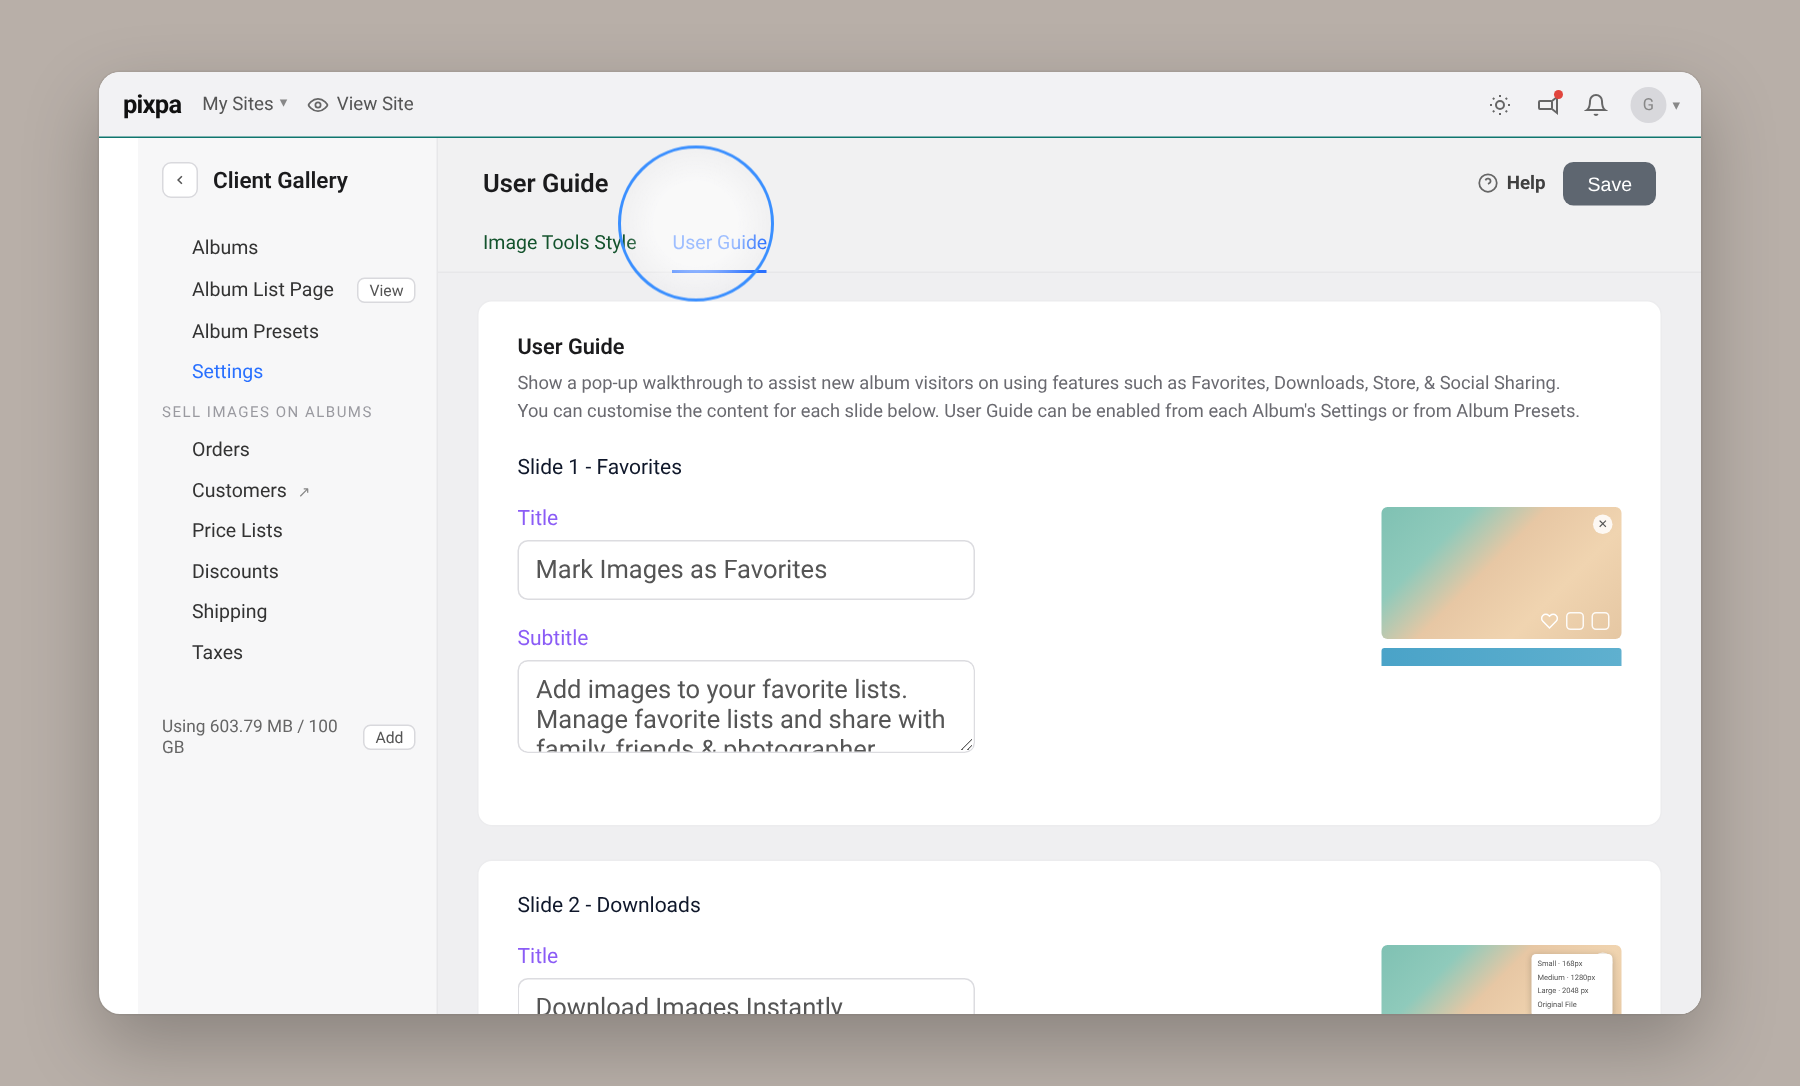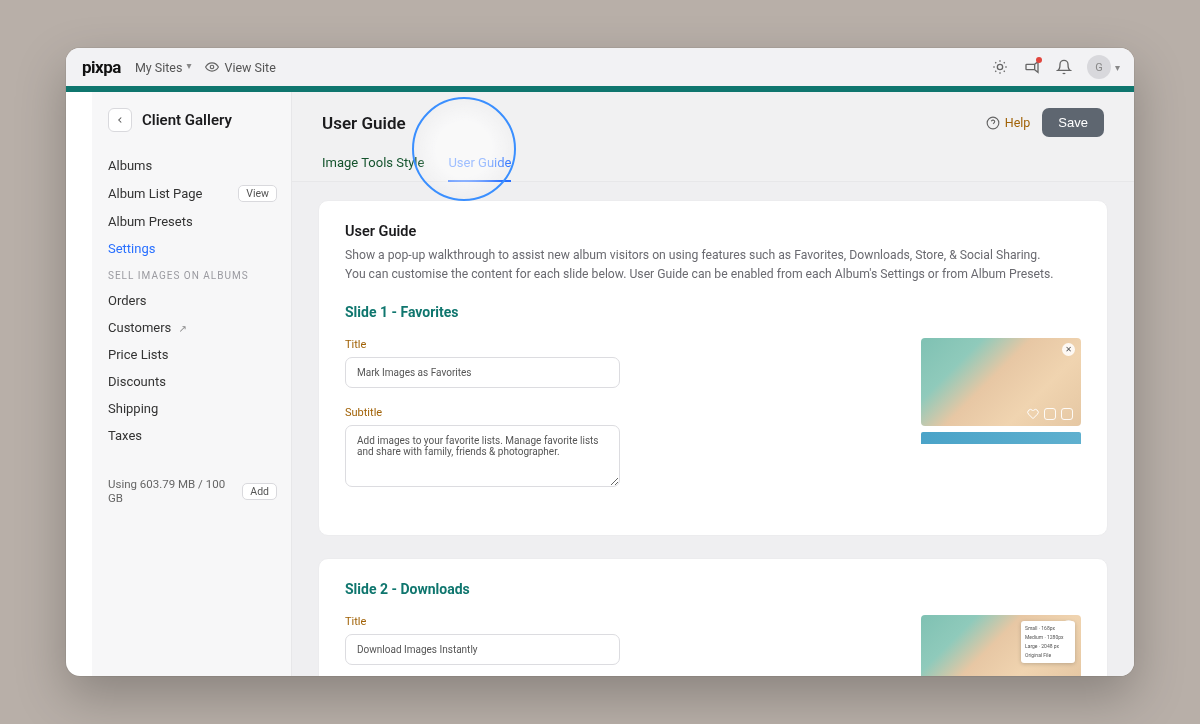--- a/index.html
+++ b/index.html
@@ -20,21 +20,21 @@
     background: #fff;
     border-radius: 14px;
     box-shadow: 0 20px 50px rgba(0,0,0,0.25), 0 0 0 1px rgba(0,0,0,0.05);
     overflow: hidden;
     display: flex;
     flex-direction: column;
   }
   
   .topbar {
     height: 44px;
-    border-bottom: 6px solid #0f766e;
+    border-bottom: 1px solid #0f766e;
     background: #f2f2f4;
     display: flex;
     align-items: center;
     padding: 0 14px 0 16px;
     gap: 14px;
     font-size: 12.5px;
     color: #555;
   }
   .brand {
     font-weight: 700;
@@ -127,21 +127,21 @@
     background: #fff;
     display:flex; align-items:center; justify-content:center;
     font-size: 12px; color:#555;
     cursor:pointer;
   }
   .sidebar-title {
     font-size: 15px;
     font-weight: 600;
     color: #1b1b1d;
   }
-  .nav-list { list-style:none; }
+  .nav-list { list-style:none;margin-left:20px; }
   .nav-list li {
     padding: 6px 0;
     display:flex; align-items:center; justify-content: space-between;
     color:#333;
     cursor:pointer;
   }
   .nav-list li.active { color:#2970ff; }
   .pill {
     font-size:10.5px;
     border:1px solid #d9d9dd;
@@ -172,22 +172,22 @@
     border-bottom: 1px solid #e7e7e9;
     background: #f1f1f2;
   }
   .mh-top {
     display:flex; align-items:center; justify-content: space-between;
     margin-bottom: 12px;
   }
   .page-title { font-size: 17px; font-weight: 600; color:#1b1b1d; }
   .mh-actions { display:flex; align-items:center; gap:12px; }
   .help {
-    display:flex; gap:5px; align-items:flex-end;
-    font-size:12.5px; color:#a16207; cursor:pointer;
+    display:flex; gap:5px; align-items:flex-start;
+    font-size:12.5px; color:#404040; cursor:pointer;font-weight:bold;
   }
   .save-btn {
     background: #5e6670;
     color:#fff;
     border:none;
     border-radius:7px;
     font-size:13px;
     padding: 7px 16px;
     cursor:pointer;
   }
@@ -233,32 +233,32 @@
   }
   .card .desc {
     font-size:12.2px; color:#6a6a70; line-height:1.55;
     margin-bottom: 20px;
   }
   .slide-row {
     display:flex; gap: 40px;
   }
   .slide-col-left { flex: 1; min-width:0; }
   .slide-heading {
-    font-size:14px; font-weight:700; color:#0f766e;
+    font-size:14px; font-weight:400; color:#0f172a;
     margin-bottom: 18px;
   }
   .field-label {
-    font-size:11px; color:#a16207; margin-bottom:6px;
+    font-size:14px; color:#8b5cf6; margin-bottom:6px;
   }
   .text-input, .textarea {
-    width: 275px;
+    width: 305px;
     border:1px solid #dcdce0;
     border-radius:7px;
     padding: 9px 11px;
-    font-size:10px;
+    font-size:17px;
     color:#555;
     background:#fff;
     font-family: inherit;
   }
   .textarea {
     height: 62px;
     resize: vertical;
   }
   .field-block { margin-bottom: 18px; }
   .preview {

